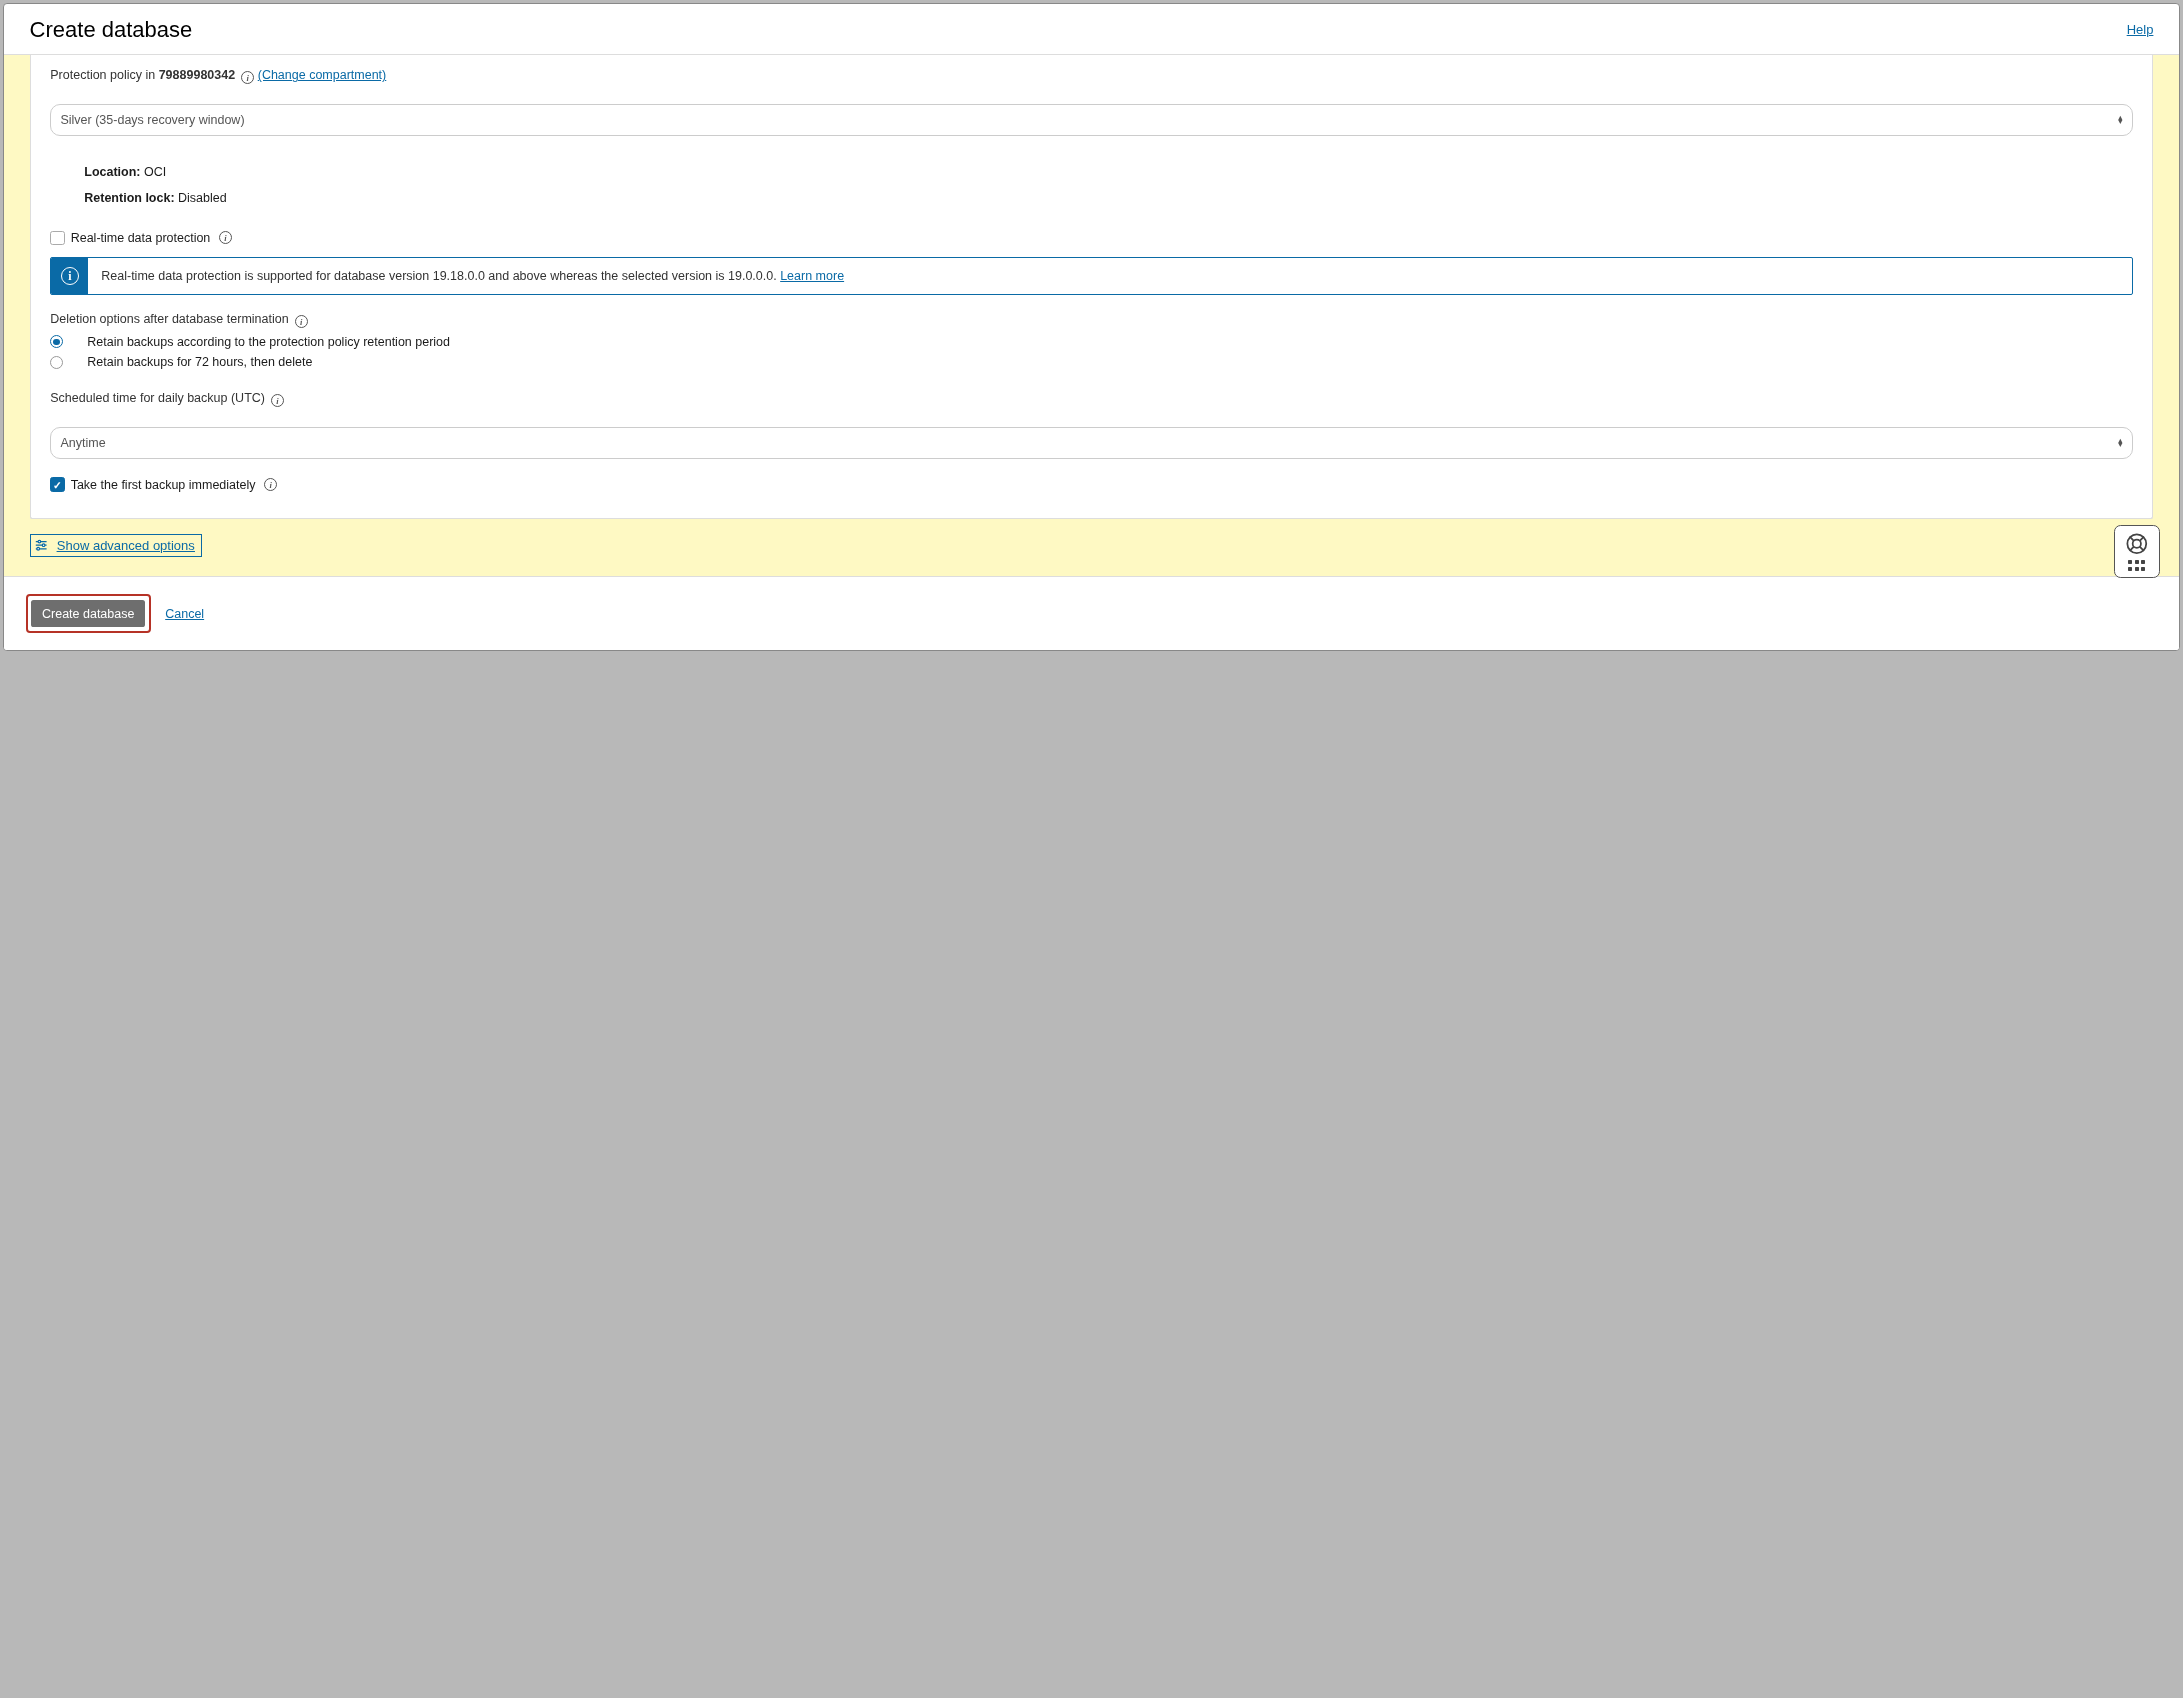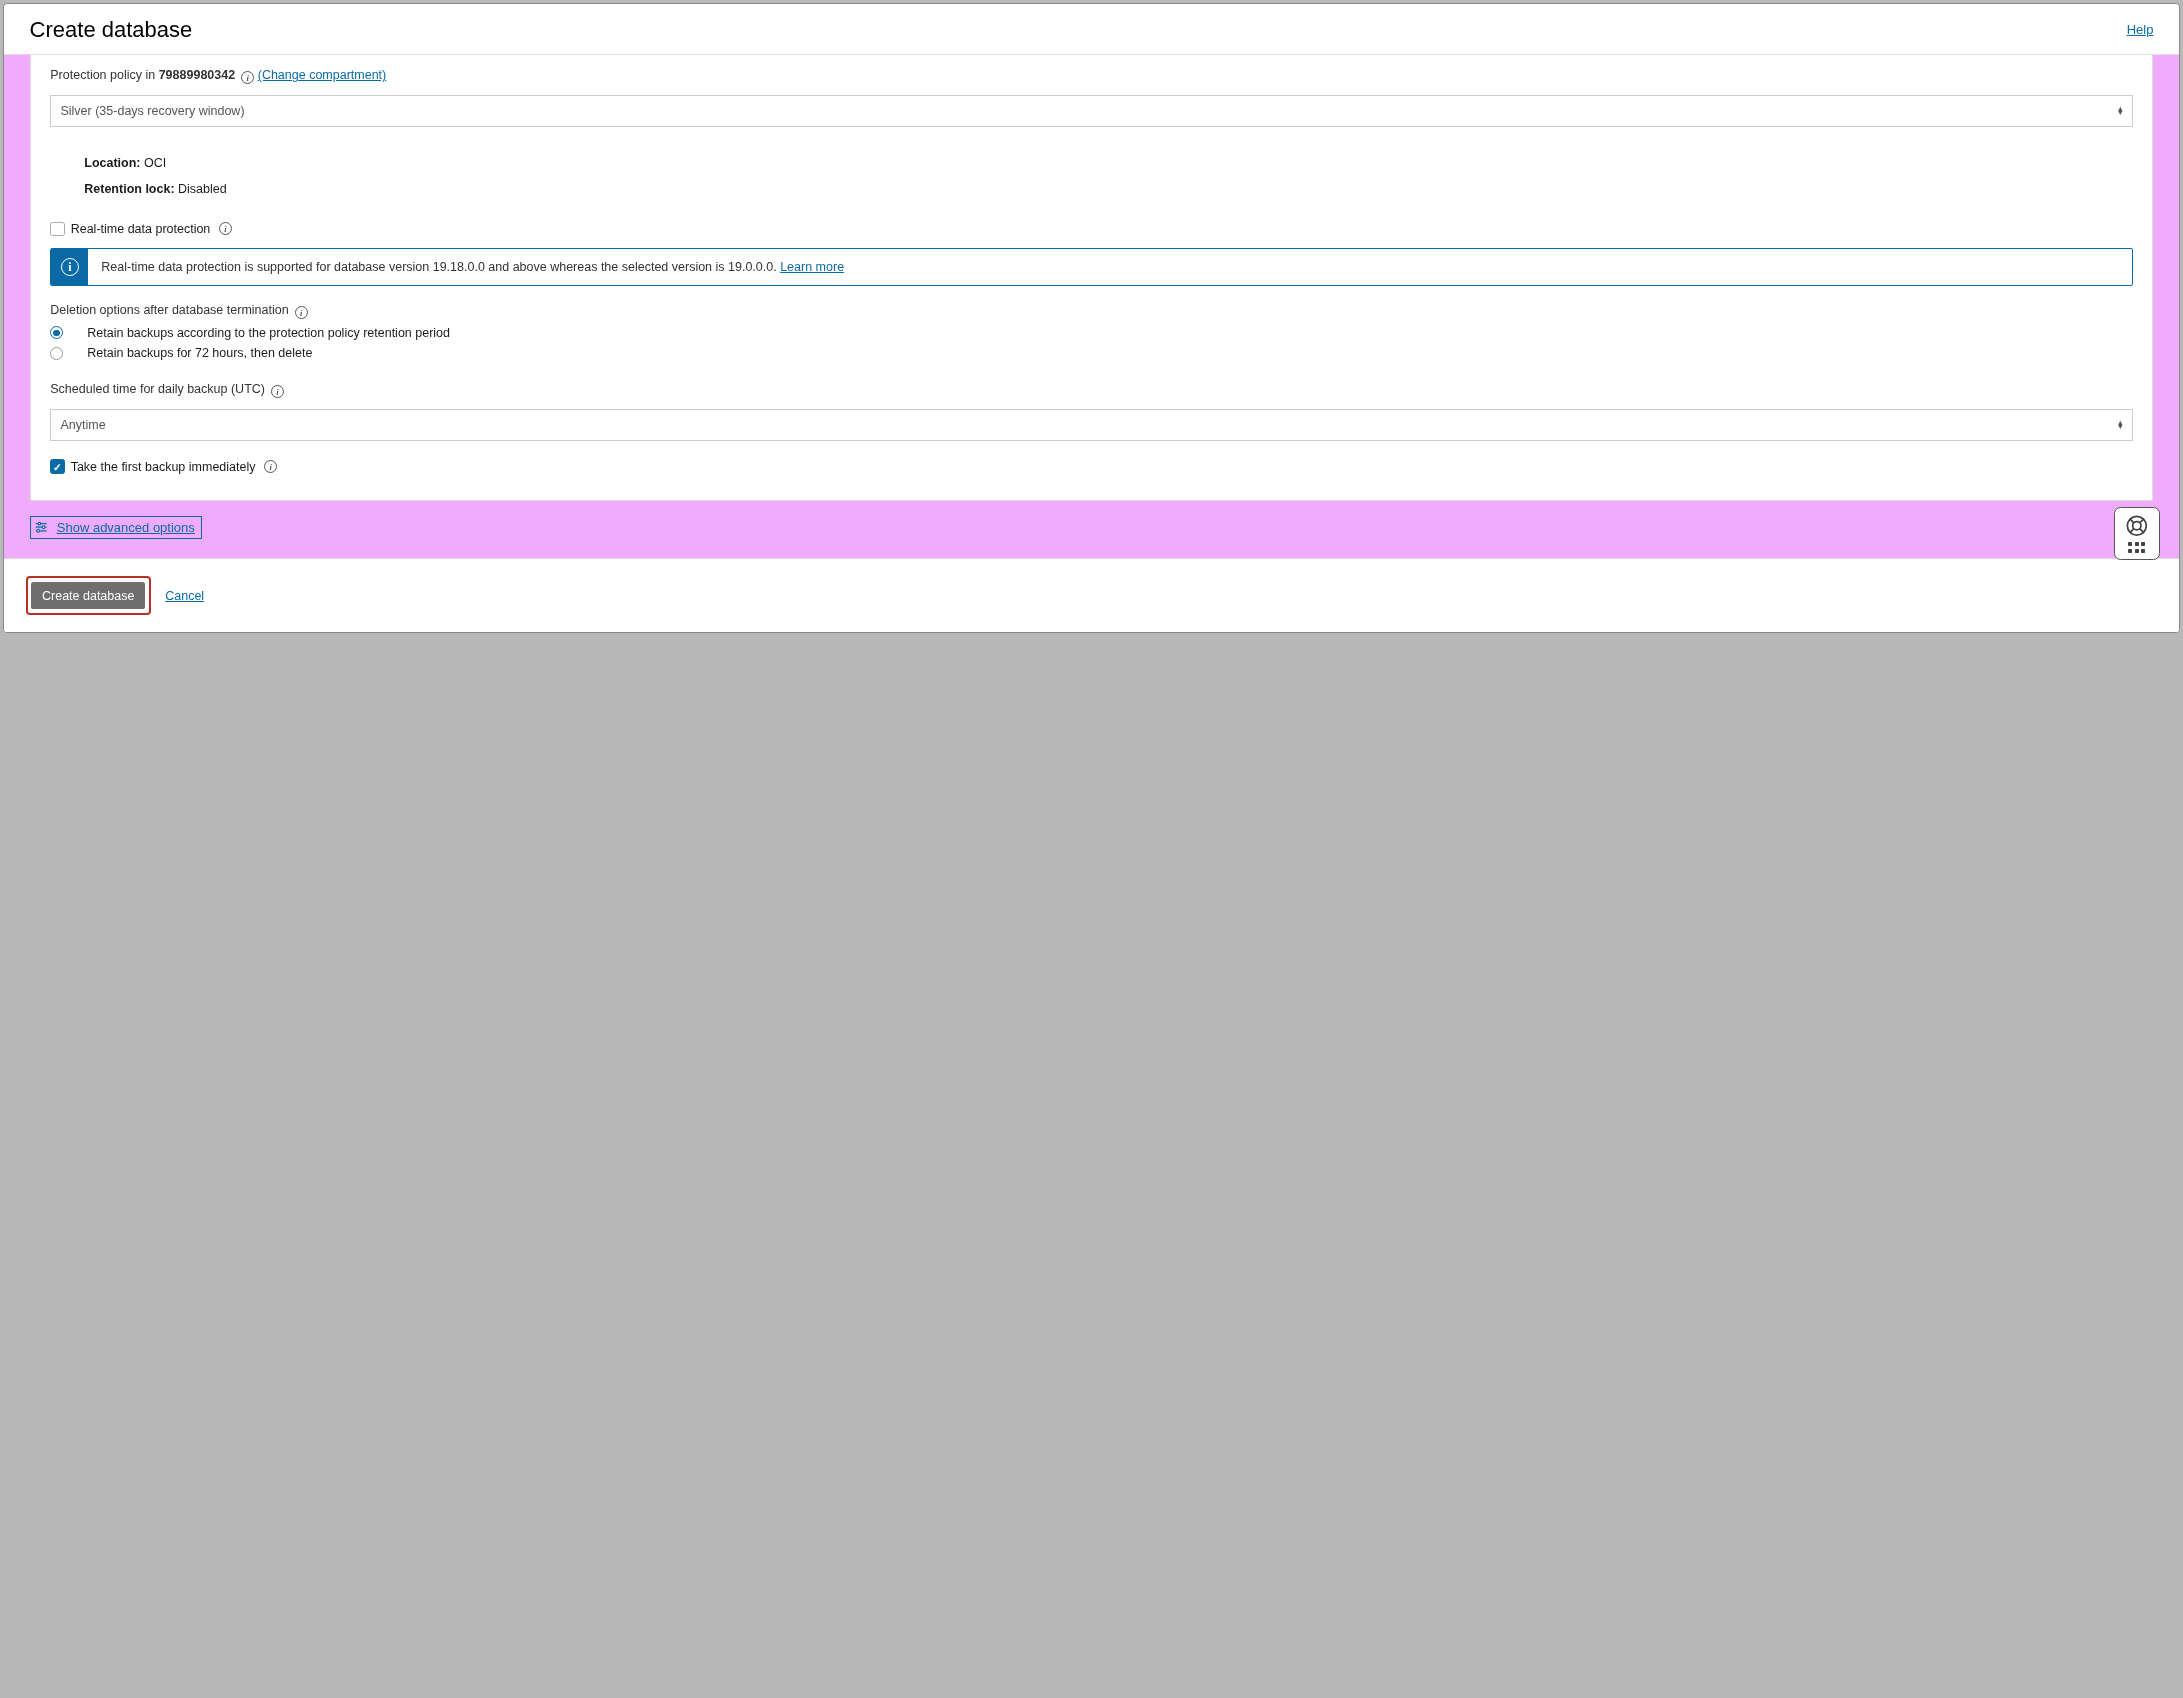--- a/index.html
+++ b/index.html
@@ -30,21 +30,21 @@
     font-size: 22px;
     font-weight: 400;
     color: #000;
   }
   .help-link {
     color: #0a6aa6;
     text-decoration: underline;
     font-size: 13px;
   }
   .content-wrap {
-    background: #f0abfc;
+    background: #fef9c3;
     padding: 0 26px;
   }
   .panel {
     background: #fff;
     border: 0.7px solid #ddd;
     border-top: none;
     border-radius: 0 0 2.6px 2.6px;
     padding: 13px 19.7px 26px 19.7px;
   }
   .label-row {
@@ -69,27 +69,27 @@
     font-weight: 600;
   }
   .link {
     color: #0a6aa6;
     text-decoration: underline;
     cursor: pointer;
   }
   .select {
     width: 100%;
     border: 0.7px solid #ccc;
-    border-radius: 0;
+    border-radius: 10px;
     padding: 7.9px 25px 7.9px 9.2px;
     font-size: 12.5px;
     color: #555;
     background: #fff;
     position: relative;
-    margin-top: 11px;
+    margin-top: 20px;
   }
   .select .chev {
     position: absolute;
     right: 7.9px;
     top: 50%;
     transform: translateY(-50%);
     display: flex;
     flex-direction: column;
     line-height: 3.9px;
     font-size: 7.2px;

